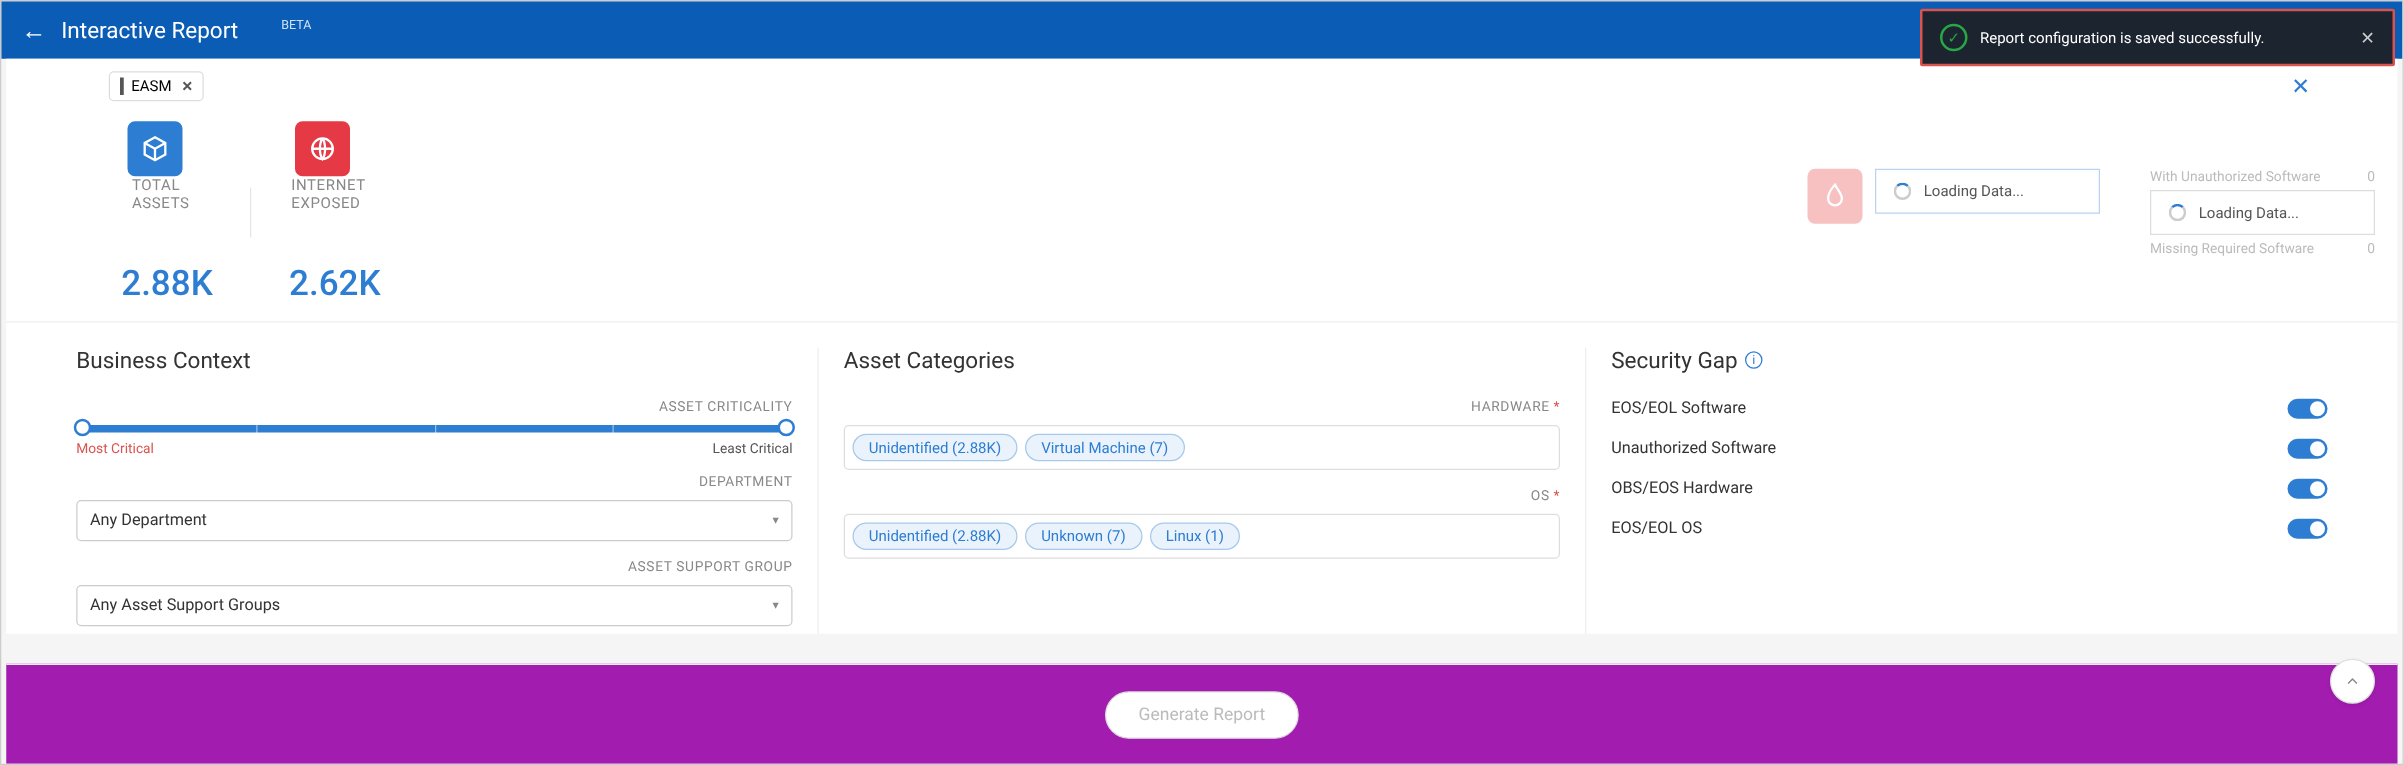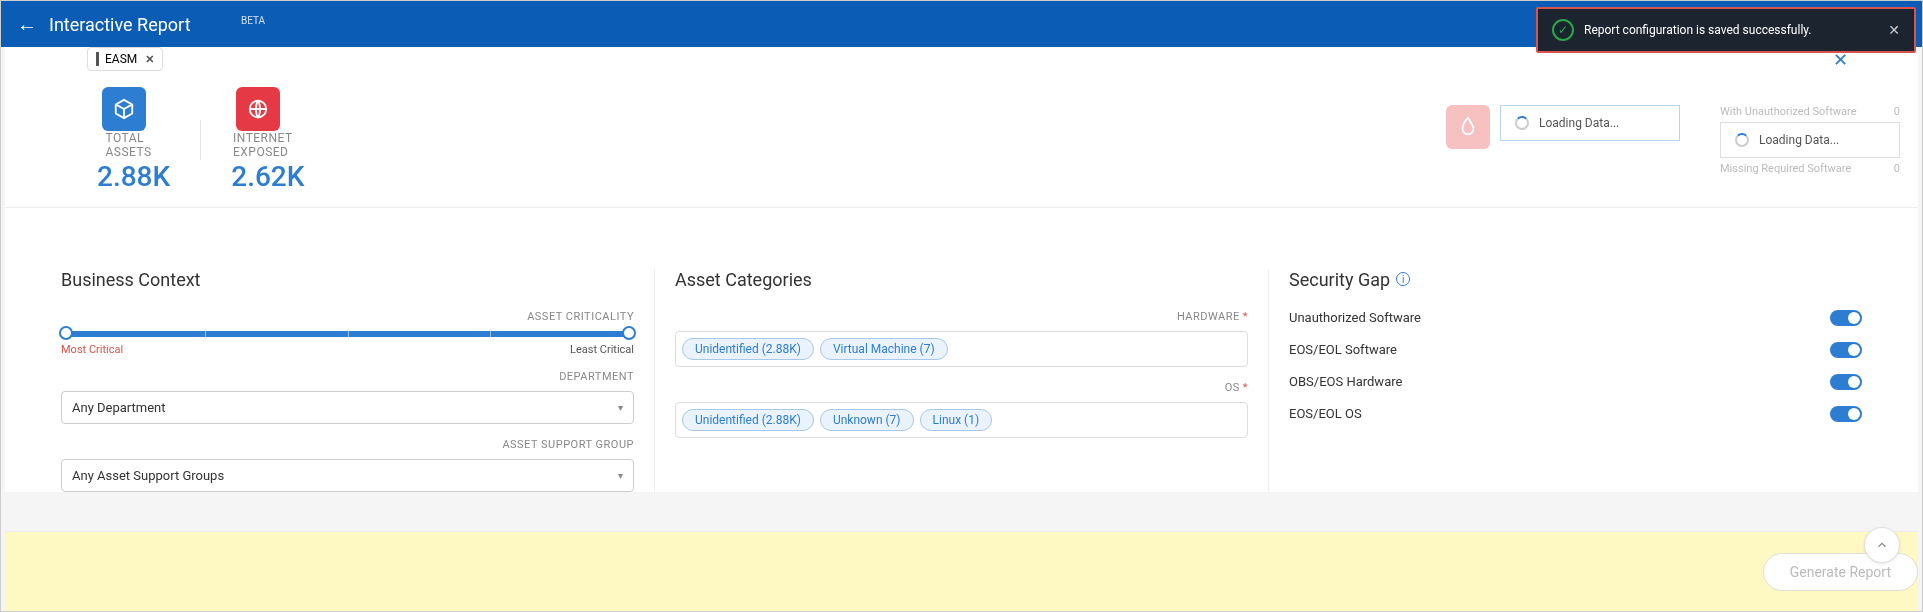--- a/index.html
+++ b/index.html
@@ -1,49 +1,49 @@
 <!DOCTYPE html>
 <html><head>
 <meta charset="utf-8">
 <style>
 * { box-sizing: border-box; margin: 0; padding: 0; font-family: -apple-system, BlinkMacSystemFont, "Segoe UI", Roboto, Arial, sans-serif; }
 body { background: #f5f5f5; width: 1923px; height: 612px; position: relative; overflow: hidden; border: 1px solid #ccc; }
 
 .header-bar { background: #0b5cb5; height: 46px; display: flex; align-items: center; padding: 0 16px; }
 .back-arrow { color: #fff; font-size: 20px; cursor: pointer; margin-right: 12px; }
 .header-title { color: #fff; font-size: 18px; font-weight: 400; }
-.beta { color: #cde1f5; font-size: 10px; vertical-align: super; margin-left: 20px; padding-left: 26px; }
+.beta { color: #cde1f5; font-size: 10px; vertical-align: super; margin-left: 4px; padding-left: 26px; }
 
 .content { background: #fff; margin: 0 4px; }
 
-.filter-row { padding: 0 0 10px 82px; display: flex; align-items: center; }
+.filter-row { padding: 10px 0 10px 82px; display: flex; align-items: center; }
 .filter-pill { background: #fff; border: 1px solid #ddd; border-radius: 4px; padding: 4px 8px; display: inline-flex; align-items: center; font-size: 12px; }
 .filter-pill .bar { width: 3px; height: 14px; background: #555; margin-right: 6px; }
 .filter-pill .x { margin-left: 8px; cursor: pointer; color: #555; font-weight: bold; font-size: 11px; }
 .clear-x { margin-left: auto; margin-right: 70px; color: #2d7dd2; font-size: 18px; cursor: pointer; }
 
 .stats-row { display: flex; align-items: center; padding: 6px 0 14px 82px; }
 .stat-block { display: flex; align-items: center; margin-right: 30px; flex-direction: column; }
 .stat-icon { width: 44px; height: 44px; border-radius: 6px; display: flex; align-items: center; justify-content: center; margin-right: 10px; }
 .stat-icon.blue { background: #2d7dd2; }
 .stat-icon.red { background: #e63946; }
 .stat-label { font-size: 12px; color: #888; line-height: 1.2; letter-spacing: 0.5px; }
-.stat-value { font-size: 28px; font-weight: 500; color: #2d7dd2; margin-left: 10px; }
+.stat-value { font-size: 28px; font-weight: 500; color: #2d7dd2; margin-left: 10px; margin-top: 40px; }
 .stat-sep { width: 1px; height: 40px; background: #e5e5e5; margin: 0 20px 0 0; }
 .loading-area { margin-left: auto; display: flex; margin-right: 18px; align-items: flex-start; }
 .fire-icon { width: 44px; height: 44px; background: #f4a7a7; border-radius: 6px; display: flex; align-items: center; justify-content: center; margin-right: 10px; opacity: .7; }
 .loading-box { border: 1px solid #b8d4f0; background: #fff; padding: 10px 14px; width: 180px; display: flex; align-items: center; margin-right: 40px; font-size: 12px; color: #555; }
 .loading-box.grey { border-color: #ddd; }
 .spinner { width: 14px; height: 14px; border: 2px solid #ccc; border-top-color: #2d7dd2; border-radius: 50%; margin-right: 10px; animation: spin 1s linear infinite; }
 @keyframes spin { to { transform: rotate(360deg); } }
 .soft-stack { font-size: 11px; color: #bbb; display: flex; flex-direction: column; gap: 4px; }
 .soft-stack div { display: flex; justify-content: space-between; width: 180px; }
 
 .columns { display: flex; border-top: 1px solid #eee; padding: 20px 36px 0 36px; min-height: 250px; }
-.col { flex: 1; padding: 0 20px; margin-top: 41px; }
+.col { flex: 1; padding: 0 20px; }
 .col + .col { border-left: 1px solid #eee; }
 .col-title { font-size: 18px; color: #333; margin-bottom: 20px; display: flex; align-items: center; }
 .info-icon { width: 14px; height: 14px; border: 1px solid #2d7dd2; border-radius: 50%; color: #2d7dd2; font-size: 10px; display: inline-flex; align-items: center; justify-content: center; margin-left: 6px; }
 
 .sub-label { font-size: 11px; color: #888; letter-spacing: 0.5px; margin-bottom: 8px; margin-top: 14px; text-align: right; }
 .sub-label.first { margin-top: 0; }
 .range-line { position: relative; height: 6px; background: #2d7dd2; border-radius: 3px; margin: 2px 2px 6px 2px; }
 .range-handle { position: absolute; top: -5px; width: 14px; height: 14px; background: #fff; border: 2px solid #2d7dd2; border-radius: 50%; }
 .range-handle.left { left: -4px; }
 .range-handle.right { right: -4px; }
@@ -56,21 +56,21 @@
 
 .tag-row { border: 1px solid #ddd; border-radius: 4px; padding: 6px; display: flex; gap: 6px; flex-wrap: wrap; }
 .asset-tag { background: #eaf3fc; border: 1px solid #a6c8ea; color: #2d7dd2; border-radius: 12px; padding: 3px 12px; font-size: 12px; }
 .req-star { color: #d9534f; margin-left: 3px; }
 
 .gap-row { display: flex; align-items: center; justify-content: space-between; margin-bottom: 16px; }
 .gap-row span { font-size: 13px; color: #333; }
 .toggle { width: 32px; height: 16px; background: #2d7dd2; border-radius: 10px; position: relative; cursor: pointer; }
 .toggle::after { content: ""; position: absolute; width: 12px; height: 12px; background: #fff; border-radius: 50%; top: 2px; right: 2px; }
 
-.footer { position: absolute; left: 4px; right: 4px; bottom: 0; background: #fef9c3; border-top: 1px solid #eee; height: 80px; display: flex; align-items: center; justify-content: flex-end; }
+.footer { position: absolute; left: 4px; right: 4px; bottom: 0; background: #a21caf; border-top: 1px solid #eee; height: 80px; display: flex; align-items: center; justify-content: center; }
 .gen-btn { border: 1px solid #ddd; background: #fff; color: #bbb; padding: 10px 26px; border-radius: 20px; font-size: 14px; }
 .scroll-top { position: absolute; right: 22px; bottom: 48px; width: 36px; height: 36px; background: #fff; border: 1px solid #e0e0e0; border-radius: 50%; display: flex; align-items: center; justify-content: center; color: #888; cursor: pointer; box-shadow: 0 1px 3px rgba(0,0,0,.1); }
 
 .toast { position: absolute; top: 6px; right: 6px; width: 380px; background: #1c2430; border: 2px solid #d9534f; border-radius: 2px; padding: 10px 14px; display: flex; align-items: center; z-index: 100; }
 .toast-check { width: 22px; height: 22px; border: 2px solid #28a745; border-radius: 50%; display: flex; align-items: center; justify-content: center; color: #28a745; margin-right: 10px; font-size: 12px; }
 .toast-text { color: #fff; font-size: 12px; flex: 1; }
 .toast-close { color: #ccc; font-size: 14px; cursor: pointer; }
 </style>
 </head>
 <body>
@@ -198,25 +198,25 @@
         <span class="asset-tag">Linux (1)</span>
       </div>
     </div>
 
     <div class="col">
       <div class="col-title">
         <span>Security Gap</span>
         <span class="info-icon">i</span>
       </div>
       <div class="gap-row">
+        <span>EOS/EOL Software</span>
+        <div class="toggle"></div>
+      </div>
+      <div class="gap-row">
         <span>Unauthorized Software</span>
-        <div class="toggle"></div>
-      </div>
-      <div class="gap-row">
-        <span>EOS/EOL Software</span>
         <div class="toggle"></div>
       </div>
       <div class="gap-row">
         <span>OBS/EOS Hardware</span>
         <div class="toggle"></div>
       </div>
       <div class="gap-row">
         <span>EOS/EOL OS</span>
         <div class="toggle"></div>
       </div>

